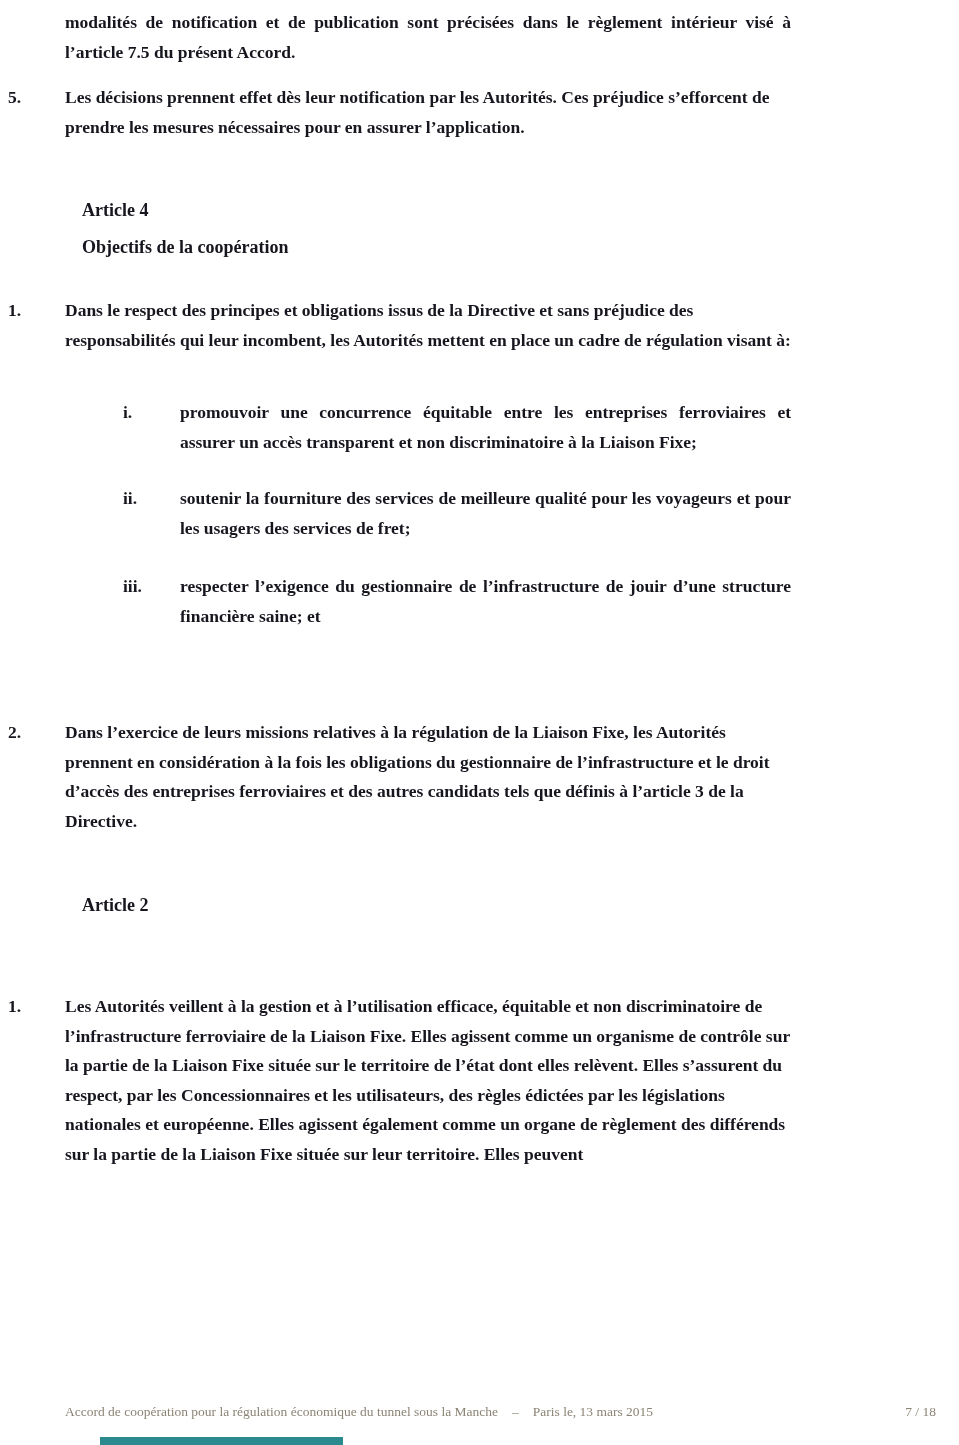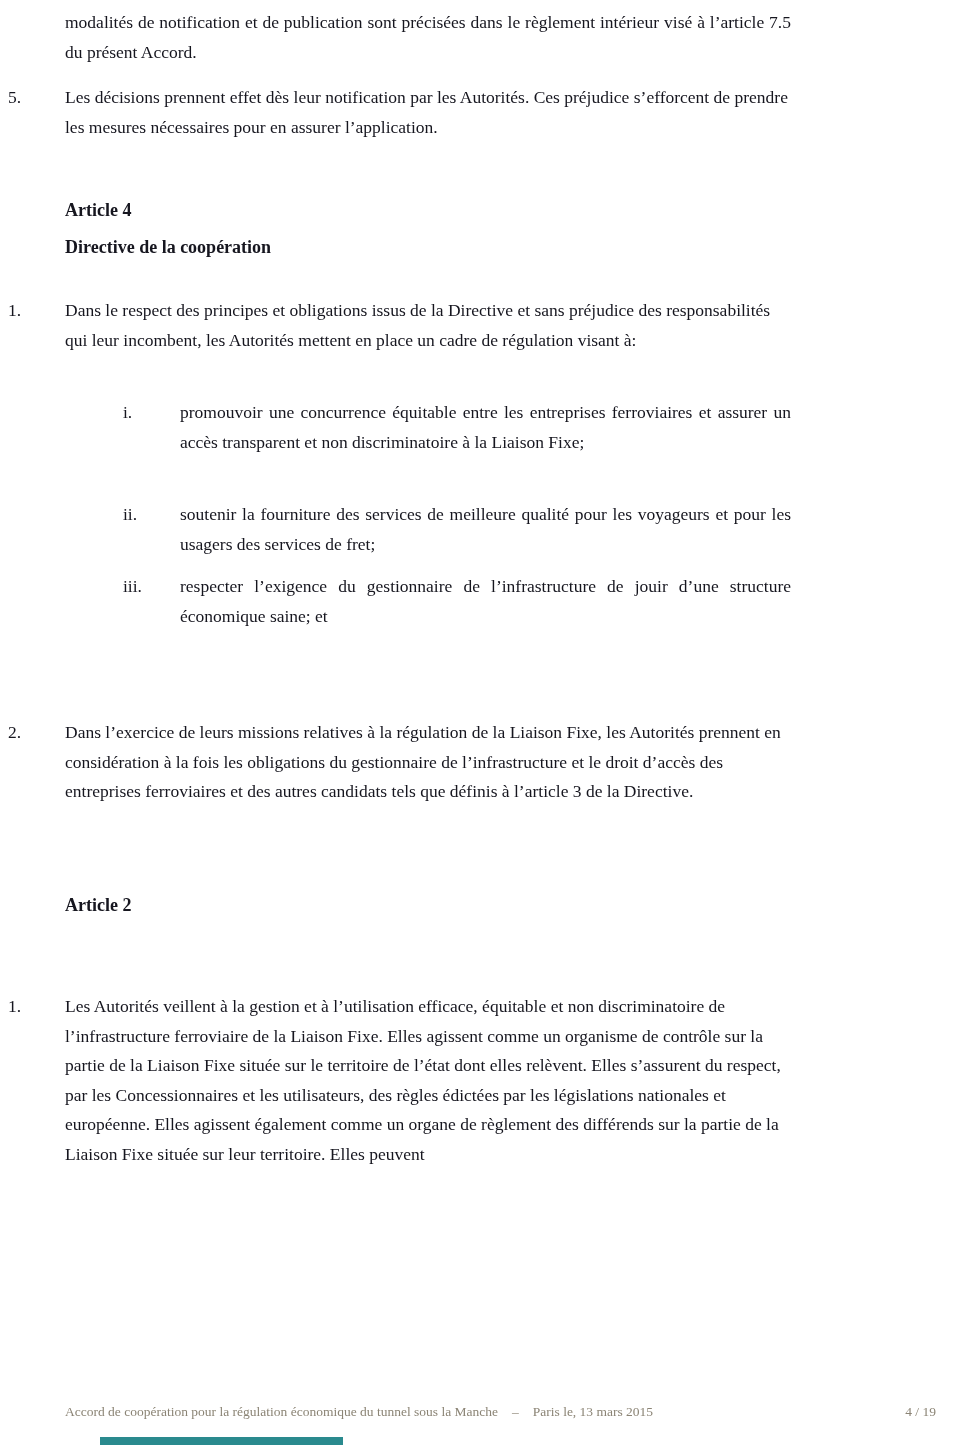--- a/index.html
+++ b/index.html
@@ -14,41 +14,42 @@
   }
   .page {
     position: absolute;
     inset: 0;
     background: #ffffff;
   }
   .block {
     position: absolute;
     font-size: 17.5px;
     line-height: 29.5px;
+    font-weight: bold;
   }
   .para {
     left: 65px;
     width: 726px;
   }
   .para .txt,
   .roman .txt {
     text-align: justify;
     text-justify: inter-word;
   }
   .num {
     position: absolute;
     left: -57px;
     top: 0;
     width: 50px;
   }
   .numbered { left: 65px; width: 726px; }
   .roman { left: 180px; width: 611px; }
   .roman .num { left: -57px; }
   .heading {
-    left: 65px;
+    left: 82px;
     width: 726px;
     font-weight: bold;
     font-size: 18px;
   }
   .footer {
     position: absolute;
     top: 1403px;
     left: 65px;
     width: 871px;
     display: flex;
@@ -77,40 +78,40 @@
   <div class="block para" style="top:8px">
     <div class="txt">modalités de notification et de publication sont précisées dans le règlement intérieur visé à l’article 7.5 du présent Accord.</div>
   </div>
 
   <div class="block numbered" style="top:83px">
     <span class="num">5.</span>
     <div class="txt">Les décisions prennent effet dès leur notification par les Autorités. Ces préjudice s’efforcent de prendre les mesures nécessaires pour en assurer l’application.</div>
   </div>
 
   <div class="block heading" style="top:196px">Article 4</div>
-  <div class="block heading" style="top:233px">Directive de la coopération</div>
+  <div class="block heading" style="top:233px">Objectifs de la coopération</div>
 
   <div class="block numbered" style="top:296px">
     <span class="num">1.</span>
     <div class="txt">Dans le respect des principes et obligations issus de la Directive et sans préjudice des responsabilités qui leur incombent, les Autorités mettent en place un cadre de régulation visant à:</div>
   </div>
 
   <div class="block roman" style="top:398px">
     <span class="num">i.</span>
     <div class="txt">promouvoir une concurrence équitable entre les entreprises ferroviaires et assurer un accès transparent et non discriminatoire à la Liaison Fixe;</div>
   </div>
 
-  <div class="block roman" style="top:500px">
+  <div class="block roman" style="top:484px">
     <span class="num">ii.</span>
     <div class="txt">soutenir la fourniture des services de meilleure qualité pour les voyageurs et pour les usagers des services de fret;</div>
   </div>
 
   <div class="block roman" style="top:572px">
     <span class="num">iii.</span>
-    <div class="txt">respecter l’exigence du gestionnaire de l’infrastructure de jouir d’une structure économique saine; et</div>
+    <div class="txt">respecter l’exigence du gestionnaire de l’infrastructure de jouir d’une structure financière saine; et</div>
   </div>
 
 
   <div class="block numbered" style="top:718px">
     <span class="num">2.</span>
     <div class="txt">Dans l’exercice de leurs missions relatives à la régulation de la Liaison Fixe, les Autorités prennent en considération à la fois les obligations du gestionnaire de l’infrastructure et le droit d’accès des entreprises ferroviaires et des autres candidats tels que définis à l’article 3 de la Directive.</div>
   </div>
 
   <div class="block heading" style="top:891px">Article 2</div>
 
@@ -118,18 +119,18 @@
     <span class="num">1.</span>
     <div class="txt">Les Autorités veillent à la gestion et à l’utilisation efficace, équitable et non discriminatoire de l’infrastructure ferroviaire de la Liaison Fixe. Elles agissent comme un organisme de contrôle sur la partie de la Liaison Fixe située sur le territoire de l’état dont elles relèvent. Elles s’assurent du respect, par les Concessionnaires et les utilisateurs, des règles édictées par les législations nationales et européenne. Elles agissent également comme un organe de règlement des différends sur la partie de la Liaison Fixe située sur leur territoire. Elles peuvent</div>
   </div>
 
   <div class="footer">
     <div class="footer-left">
       <span>Accord de coopération pour la régulation économique du tunnel sous la Manche</span>
       <span class="footer-sep">–</span>
       <span>Paris le, 13 mars 2015</span>
     </div>
-    <span>4 / 19</span>
+    <span>7 / 18</span>
   </div>
 
   <div class="accent-bar"></div>
 
 </div>
 
 </body></html>

